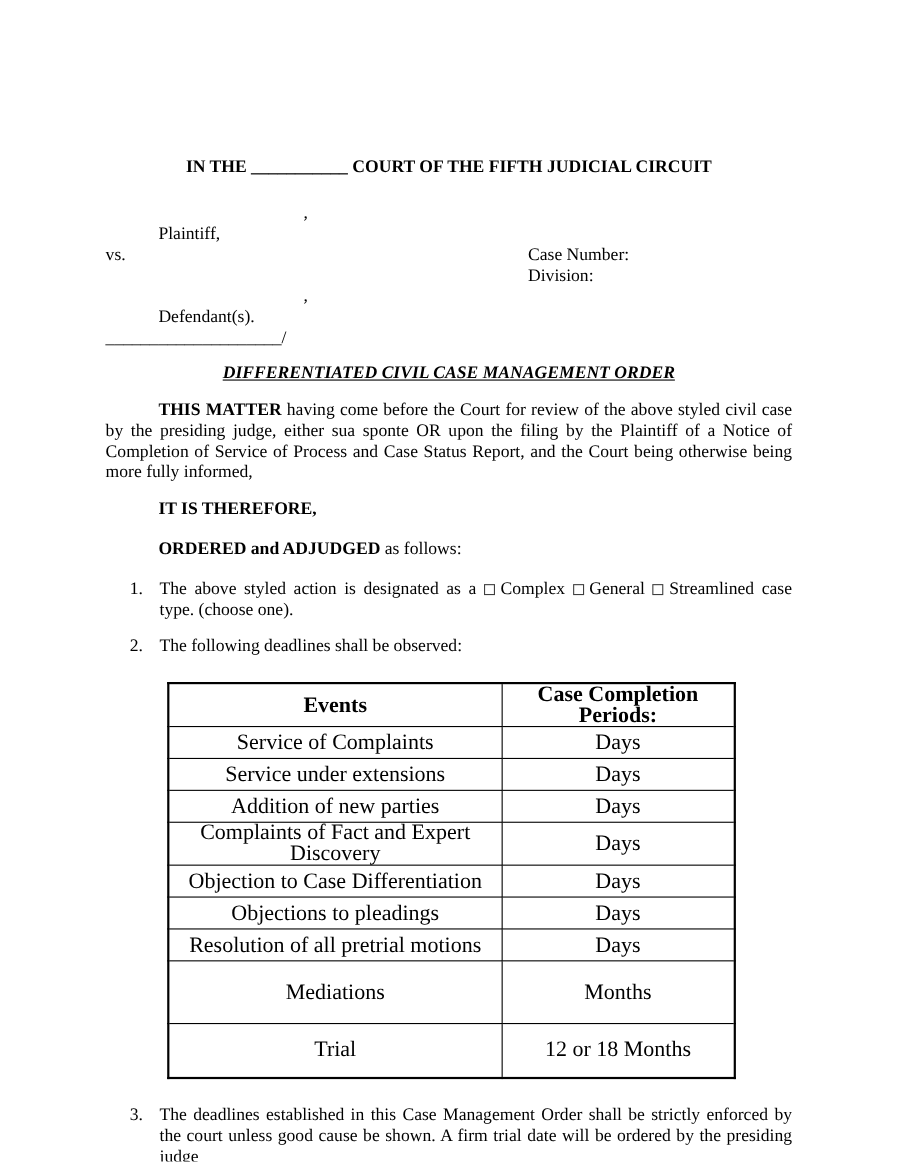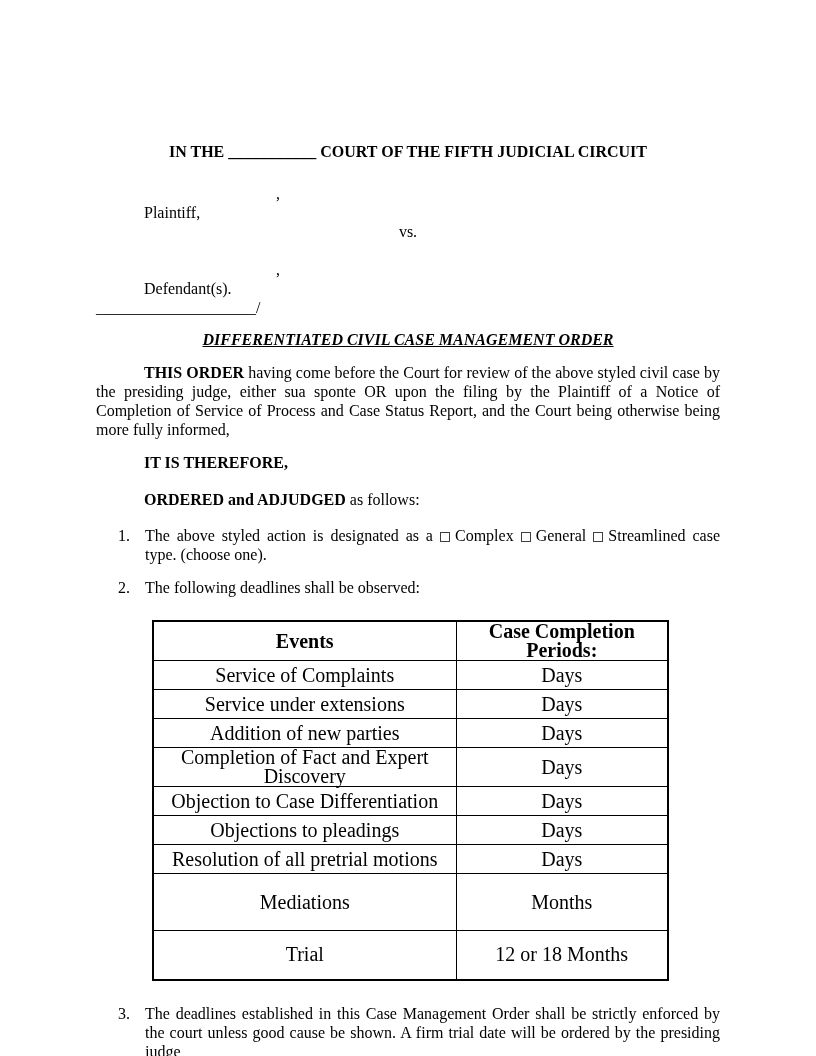--- a/index.html
+++ b/index.html
@@ -9,21 +9,21 @@
     font-family: "Liberation Serif", "DejaVu Serif", serif;
     font-size: 16px; line-height: 19px; color: #000;
   }
   .page { width: 816px; height: 1056px; padding: 94px 96px 0 96px; margin-top: 48px; }
 
   .hdr { text-align: center; font-weight: bold; }
 
   .caption { margin-top: 23px; position: relative; }
   .tab-comma { padding-left: 180px; }
   .indent1 { padding-left: 48px; }
-  .vs-row { position: relative; height: 38px; text-align: center; }
+  .vs-row { position: relative; height: 38px; }
   .case-col { position: absolute; left: 384px; top: 0; }
 
   .doc-title { margin-top: 13px; text-align: center; font-weight: bold; text-decoration: underline; font-style: italic; }
 
   .para { margin-top: 14px; text-align: justify; text-indent: 48px; }
   .b { font-weight: bold; }
   .i { }
 
   .therefore { margin-top: 14px; padding-left: 48px; font-weight: bold; }
   .ordered   { margin-top: 18px; padding-left: 48px; }
@@ -62,29 +62,33 @@
 
   <div class="hdr">
     <div>IN THE ___________ COURT OF THE FIFTH JUDICIAL CIRCUIT</div>
   </div>
 
   <div class="caption">
     <div class="tab-comma">,</div>
     <div class="indent1">Plaintiff,</div>
     <div class="vs-row">
       <span>vs.</span>
+      <div class="case-col">
+        <div>Case Number:</div>
+        <div>Division:</div>
+      </div>
     </div>
     <div class="tab-comma">,</div>
     <div class="indent1">Defendant(s).</div>
     <div>____________________/</div>
   </div>
 
   <div class="doc-title">DIFFERENTIATED CIVIL CASE MANAGEMENT ORDER</div>
 
-  <div class="para"><span class="b">THIS ORDER</span><span> having come before the Court for review of the above styled civil case by the presiding judge, either sua sponte OR upon the filing by the Plaintiff of a Notice of Completion of Service of Process and Case Status Report, and the Court being otherwise being more fully informed,</span></div>
+  <div class="para"><span class="b">THIS MATTER</span><span> having come before the Court for review of the above styled civil case by the presiding judge, either sua sponte OR upon the filing by the Plaintiff of a Notice of Completion of Service of Process and Case Status Report, and the Court being otherwise being more fully informed,</span></div>
 
   <div class="therefore">IT IS THEREFORE,</div>
 
   <div class="ordered"><span class="b">ORDERED and ADJUDGED</span><span> as follows:</span></div>
 
   <div class="list-item">
     <span class="num">1.</span><span>The above styled action is designated as a</span><span class="cb"></span><span>Complex</span><span class="cb"></span><span>General</span><span class="cb"></span><span>Streamlined</span><span> case type. (choose one).</span>
   </div>
 
   <div class="list-item li-2">
@@ -107,21 +111,21 @@
     </tr>
     <tr>
       <td>Service under extensions</td>
       <td>Days</td>
     </tr>
     <tr>
       <td>Addition of new parties</td>
       <td>Days</td>
     </tr>
     <tr>
-      <td>Completion of Fact and Expert Discovery</td>
+      <td>Complaints of Fact and Expert Discovery</td>
       <td>Days</td>
     </tr>
     <tr>
       <td>Objection to Case Differentiation</td>
       <td>Days</td>
     </tr>
     <tr>
       <td>Objections to pleadings</td>
       <td>Days</td>
     </tr>

